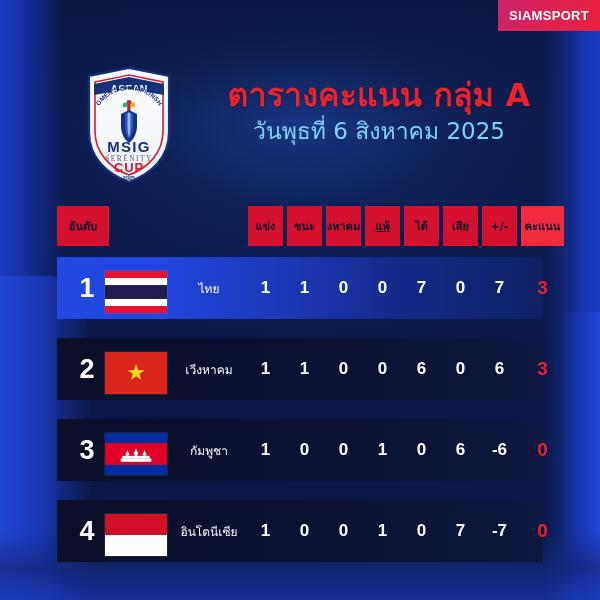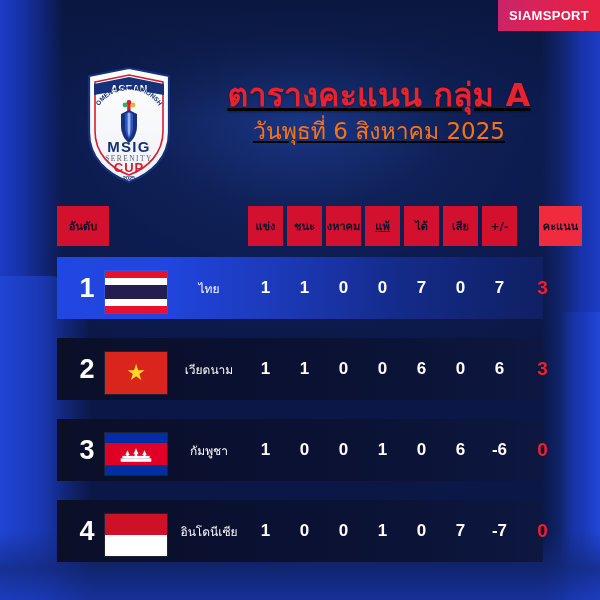--- a/index.html
+++ b/index.html
@@ -71,29 +71,28 @@
   #header { position:absolute; left:4px; top:56px; width:500px; height:130px; }
 
   #crest {
     position:absolute; left:77px; top:8px;
     width:96px; height:122px;
   }
 
   #titles {
     position:absolute; left:195px; top:22px; width:360px;
     text-align:center;
-    text-decoration:underline;
   }
   #title-main {
     color:#e8232b; font-size:32px; font-weight:bold;
     line-height:1.1; letter-spacing:.2px;
     text-shadow:0 1px 2px rgba(0,0,0,.35);
   }
   #title-sub {
-    color:#f97316; font-size:23px; font-weight:normal;
+    color:#7dd3fc; font-size:23px; font-weight:normal;
     margin-top:5px; line-height:1.15;
   }
 
   
   #table { position:absolute; left:0; top:206px; width:600px;text-align:center; }
 
   .row-head { position:relative; height:40px; }
   .hcell {
     position:absolute; top:0; height:40px;
     background:#d3102e;
@@ -216,21 +215,21 @@
 
   <div class="row-head">
     <div class="hcell" style="left:57px;  width:52px;">อันดับ</div>
     <div class="hcell" style="left:248px; width:35px;">แข่ง</div>
     <div class="hcell" style="left:287px; width:35px;">ชนะ</div>
     <div class="hcell" style="left:326px; width:35px;">งหาคม</div>
     <div class="hcell" style="left:365px; width:35px;text-decoration:underline;">แพ้</div>
     <div class="hcell" style="left:404px; width:35px;">ได้</div>
     <div class="hcell" style="left:443px; width:35px;">เสีย</div>
     <div class="hcell" style="left:482px; width:35px;">+/-</div>
-    <div class="hcell bright" style="left:539px; width:43px;">คะแนน</div>
+    <div class="hcell bright" style="left:521px; width:43px;">คะแนน</div>
   </div>
 
   <div class="drow first" style="top:51px;">
     <div class="rbg"></div>
     <div class="rank">1</div>
     <div class="flag">
       <div class="f-band" style="top:0;    height:7px;  background:#e8112d;"></div>
       <div class="f-band" style="top:7px;  height:7px;  background:#ffffff;"></div>
       <div class="f-band" style="top:14px; height:14px; background:#241d4f;"></div>
       <div class="f-band" style="top:28px; height:7px;  background:#ffffff;"></div>
@@ -246,21 +245,21 @@
     <div class="stat" style="left:482px; width:35px;">7</div>
     <div class="stat pts" style="left:521px; width:43px;">3</div>
   </div>
 
   <div class="drow dark" style="top:132px;">
     <div class="rbg"></div>
     <div class="rank">2</div>
     <div class="flag" style="background:#da251d;">
       <div class="vn-star">★</div>
     </div>
-    <div class="team">เวียดนาม</div>
+    <div class="team">เวีงหาคม</div>
     <div class="stat" style="left:248px; width:35px;">1</div>
     <div class="stat" style="left:287px; width:35px;">1</div>
     <div class="stat" style="left:326px; width:35px;">0</div>
     <div class="stat" style="left:365px; width:35px;">0</div>
     <div class="stat" style="left:404px; width:35px;">6</div>
     <div class="stat" style="left:443px; width:35px;">0</div>
     <div class="stat" style="left:482px; width:35px;">6</div>
     <div class="stat pts" style="left:521px; width:43px;">3</div>
   </div>
 

